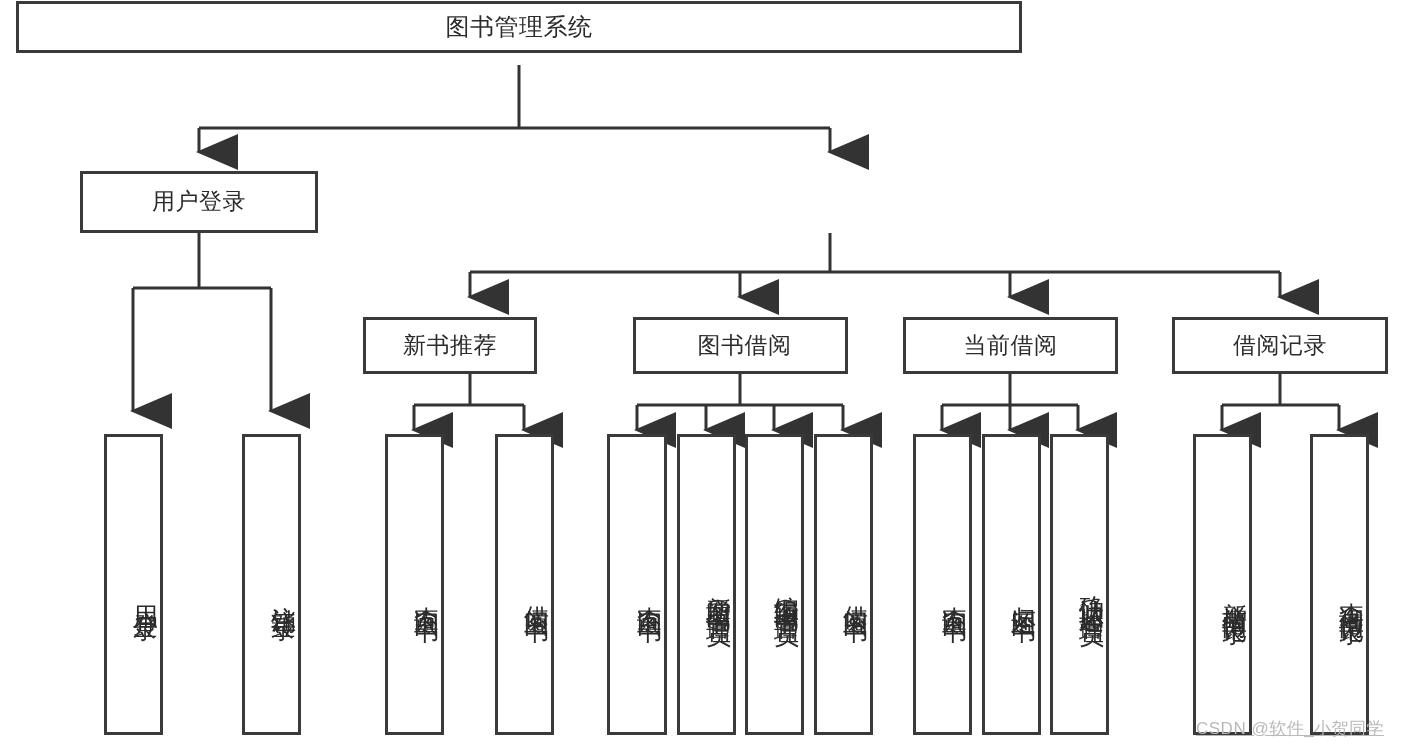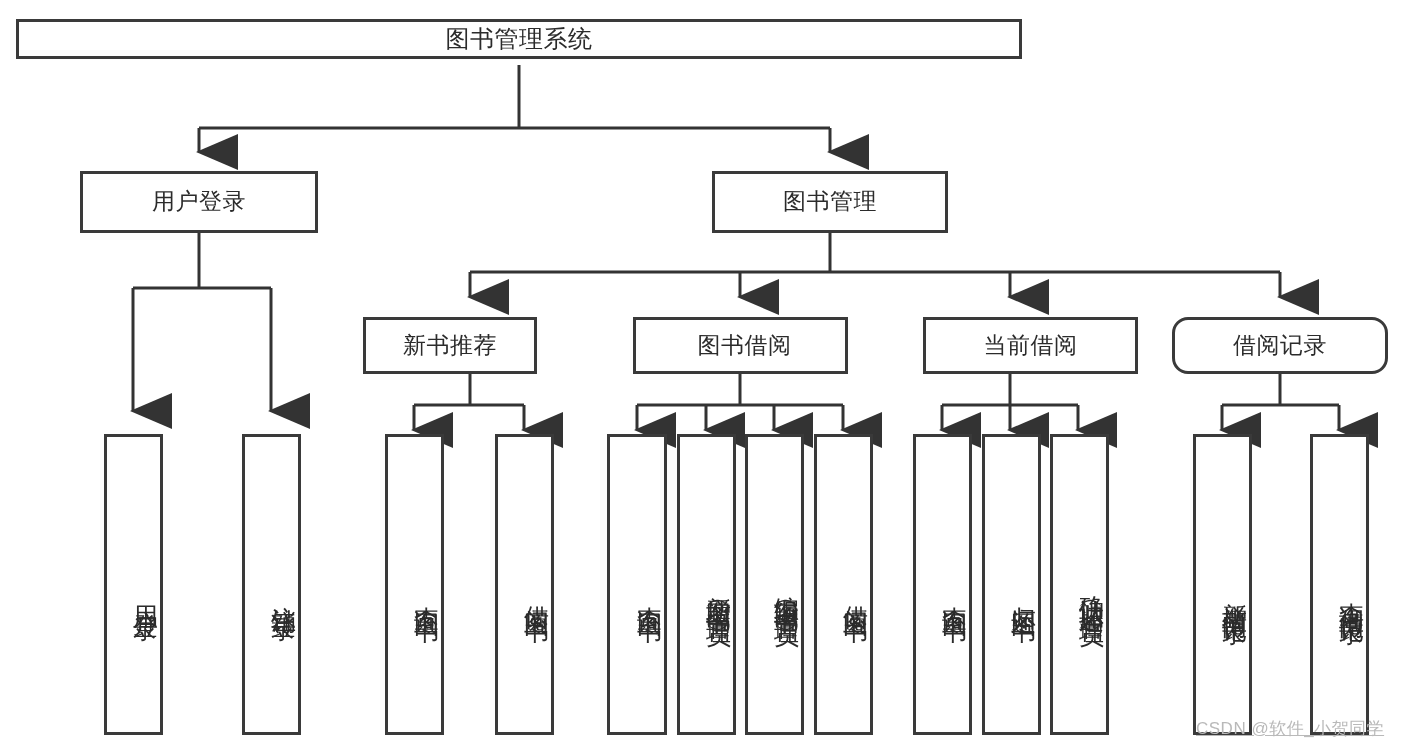--- a/index.html
+++ b/index.html
@@ -118,45 +118,42 @@
       <path d="M 1010 405 L 1010 430" marker-end="url(#arrow)"></path>
       <path d="M 1078 405 L 1078 430" marker-end="url(#arrow)"></path>
 
       <path d="M 1280 374 L 1280 405"></path>
       <path d="M 1222 405 L 1339 405"></path>
       <path d="M 1222 405 L 1222 430" marker-end="url(#arrow)"></path>
       <path d="M 1339 405 L 1339 430" marker-end="url(#arrow)"></path>
     </g>
   </svg>
 
-  <div class="node horiz root" style="left:16px; top:19px; width:1006px; height:40px;">
+  <div class="node horiz root" style="left:16px; top:1px; width:1006px; height:52px;">
     <span>图书管理系统</span>
   </div>
 
   <div class="node horiz" style="left:80px; top:171px; width:238px; height:62px;">
     <span>用户登录</span>
   </div>
 
-  <div class="node horiz" style="left:712px; top:171px; width:236px; height:62px;">
-    <span>图书管理</span>
-  </div>
 
   <div class="node horiz" style="left:363px; top:317px; width:174px; height:57px;">
     <span>新书推荐</span>
   </div>
 
   <div class="node horiz" style="left:633px; top:317px; width:215px; height:57px;padding-left:8px;">
     <span>图书借阅</span>
   </div>
 
-  <div class="node horiz" style="left:903px; top:317px; width:215px; height:57px;margin-left:20px;">
+  <div class="node horiz" style="left:903px; top:317px; width:215px; height:57px;">
     <span>当前借阅</span>
   </div>
 
-  <div class="node horiz" style="left:1172px; top:317px; width:216px; height:57px;border-radius:16px;">
+  <div class="node horiz" style="left:1172px; top:317px; width:216px; height:57px;">
     <span>借阅记录</span>
   </div>
 
   <div class="node vert" style="left:104px; top:434px; width:59px; height:301px;">
     <span class="vtext">用户登录</span>
   </div>
 
   <div class="node vert" style="left:242px; top:434px; width:59px; height:301px;">
     <span class="vtext">注销登录</span>
   </div>

